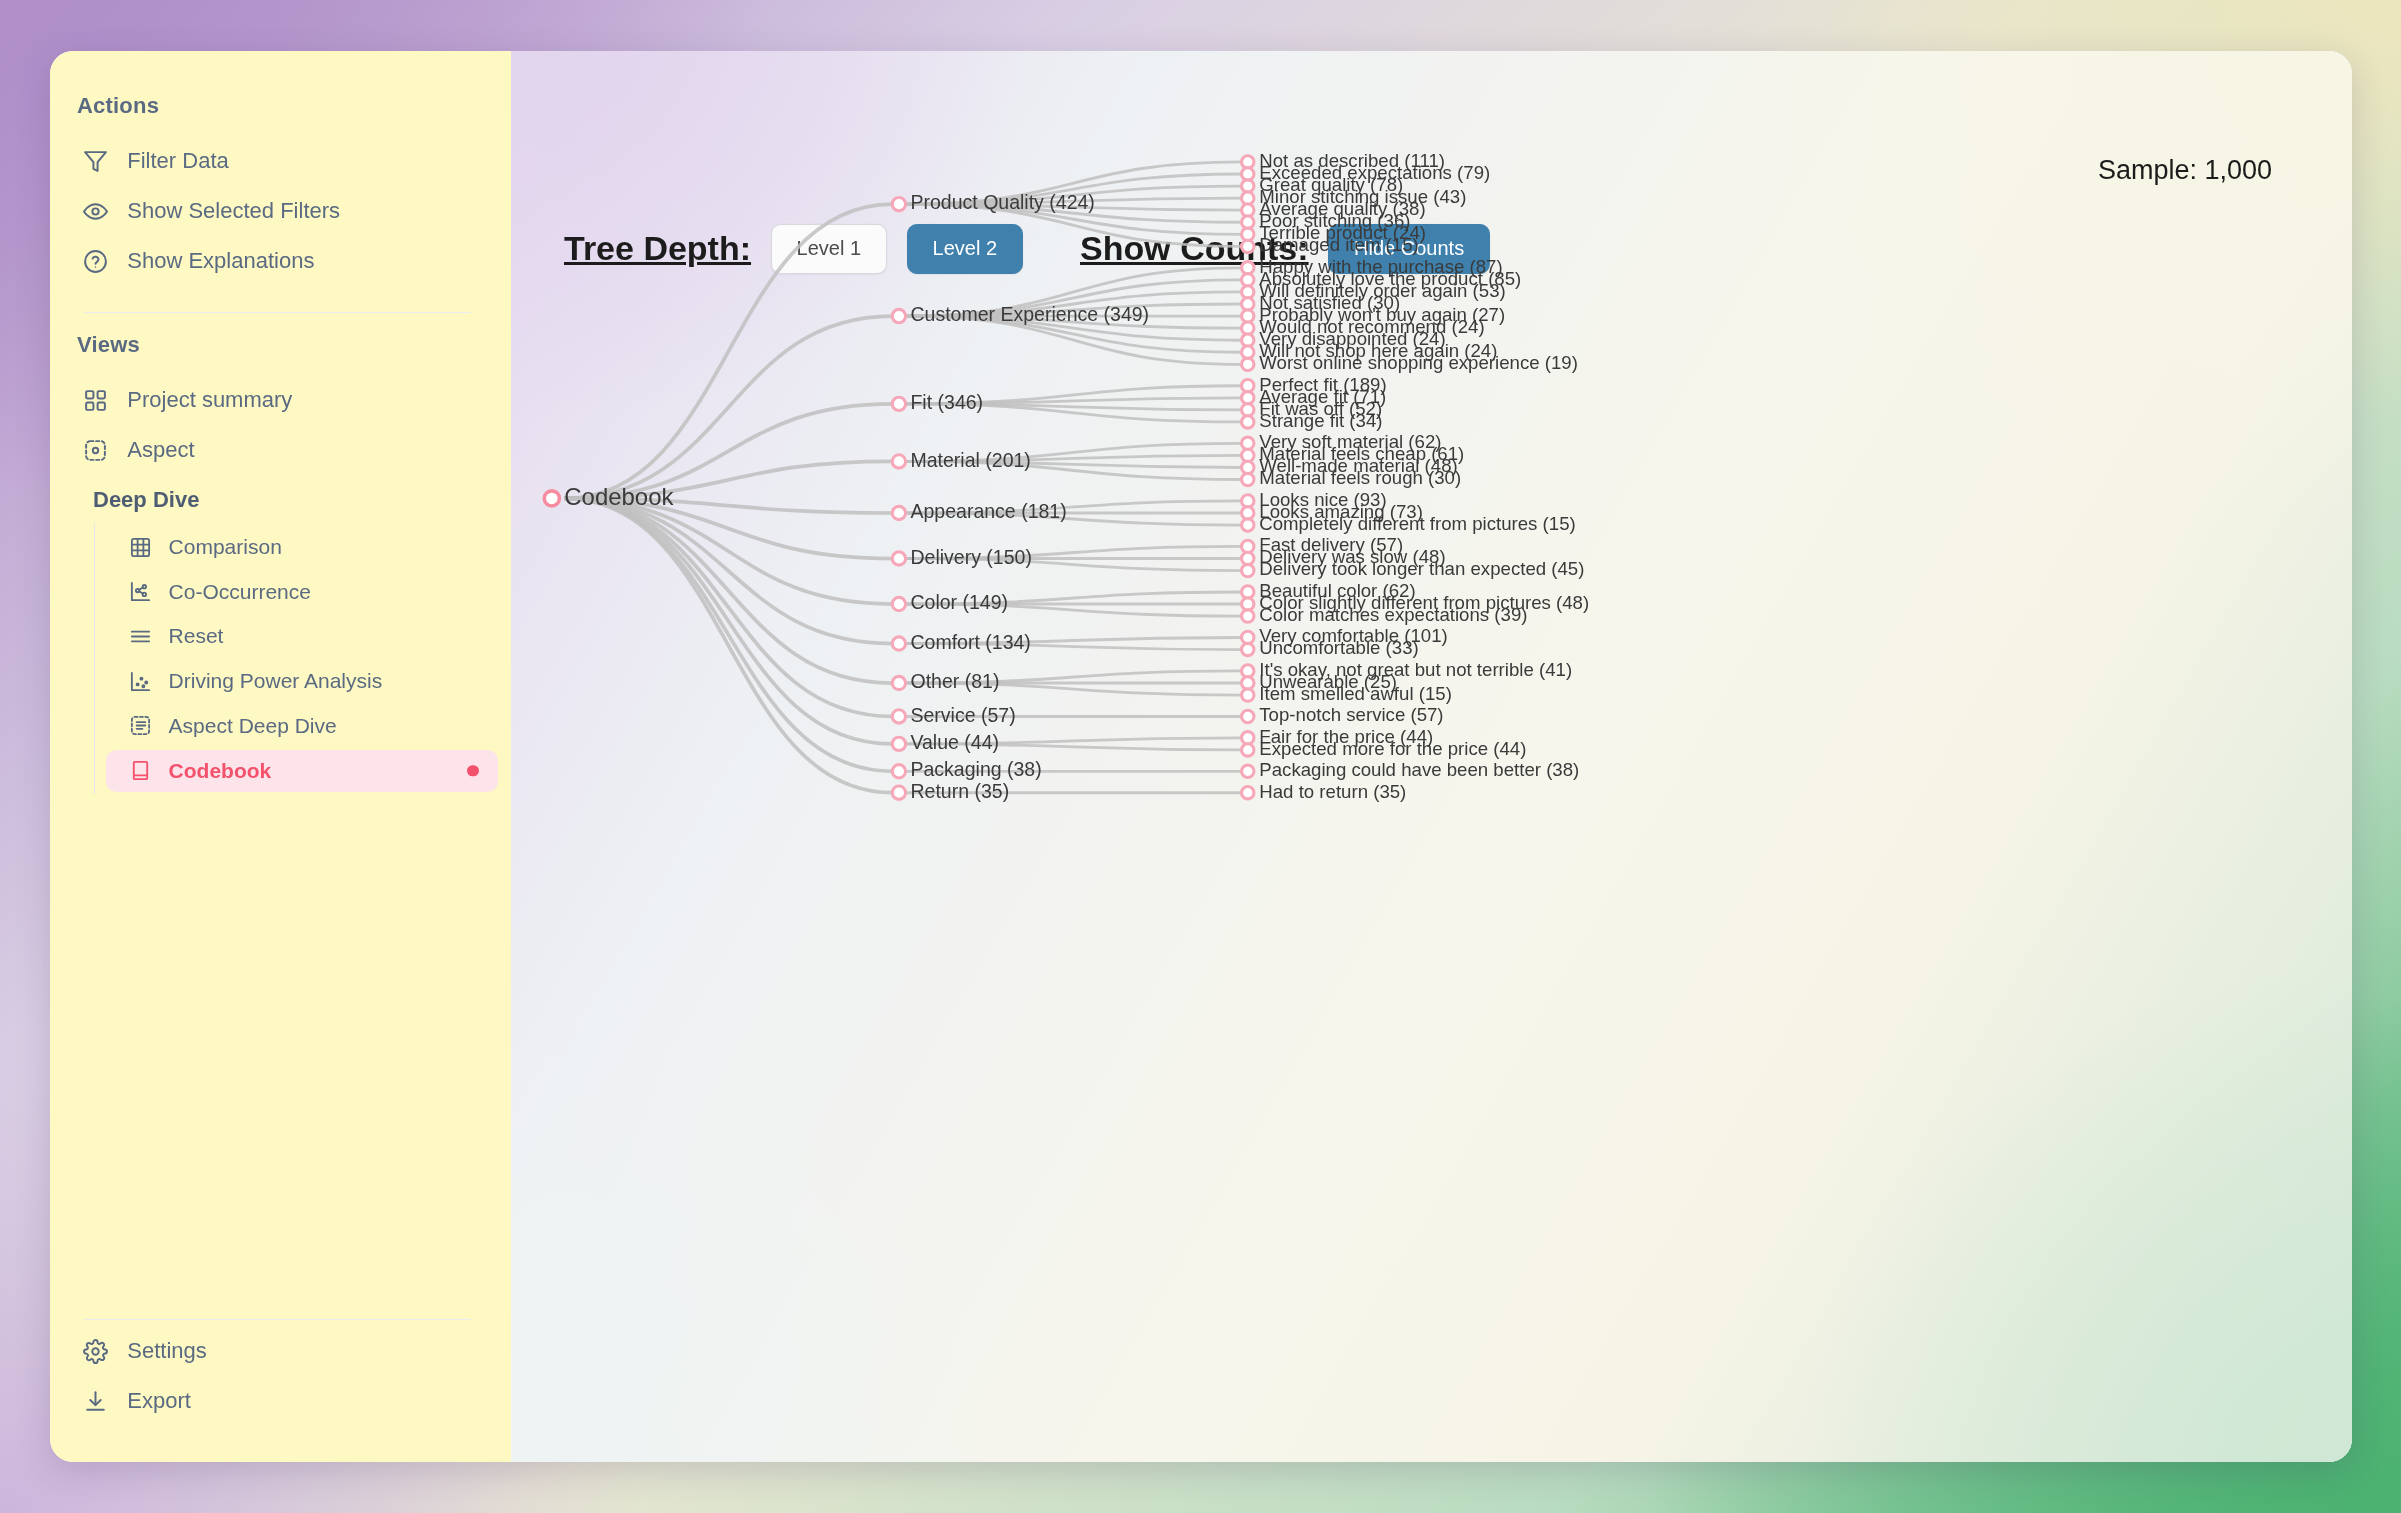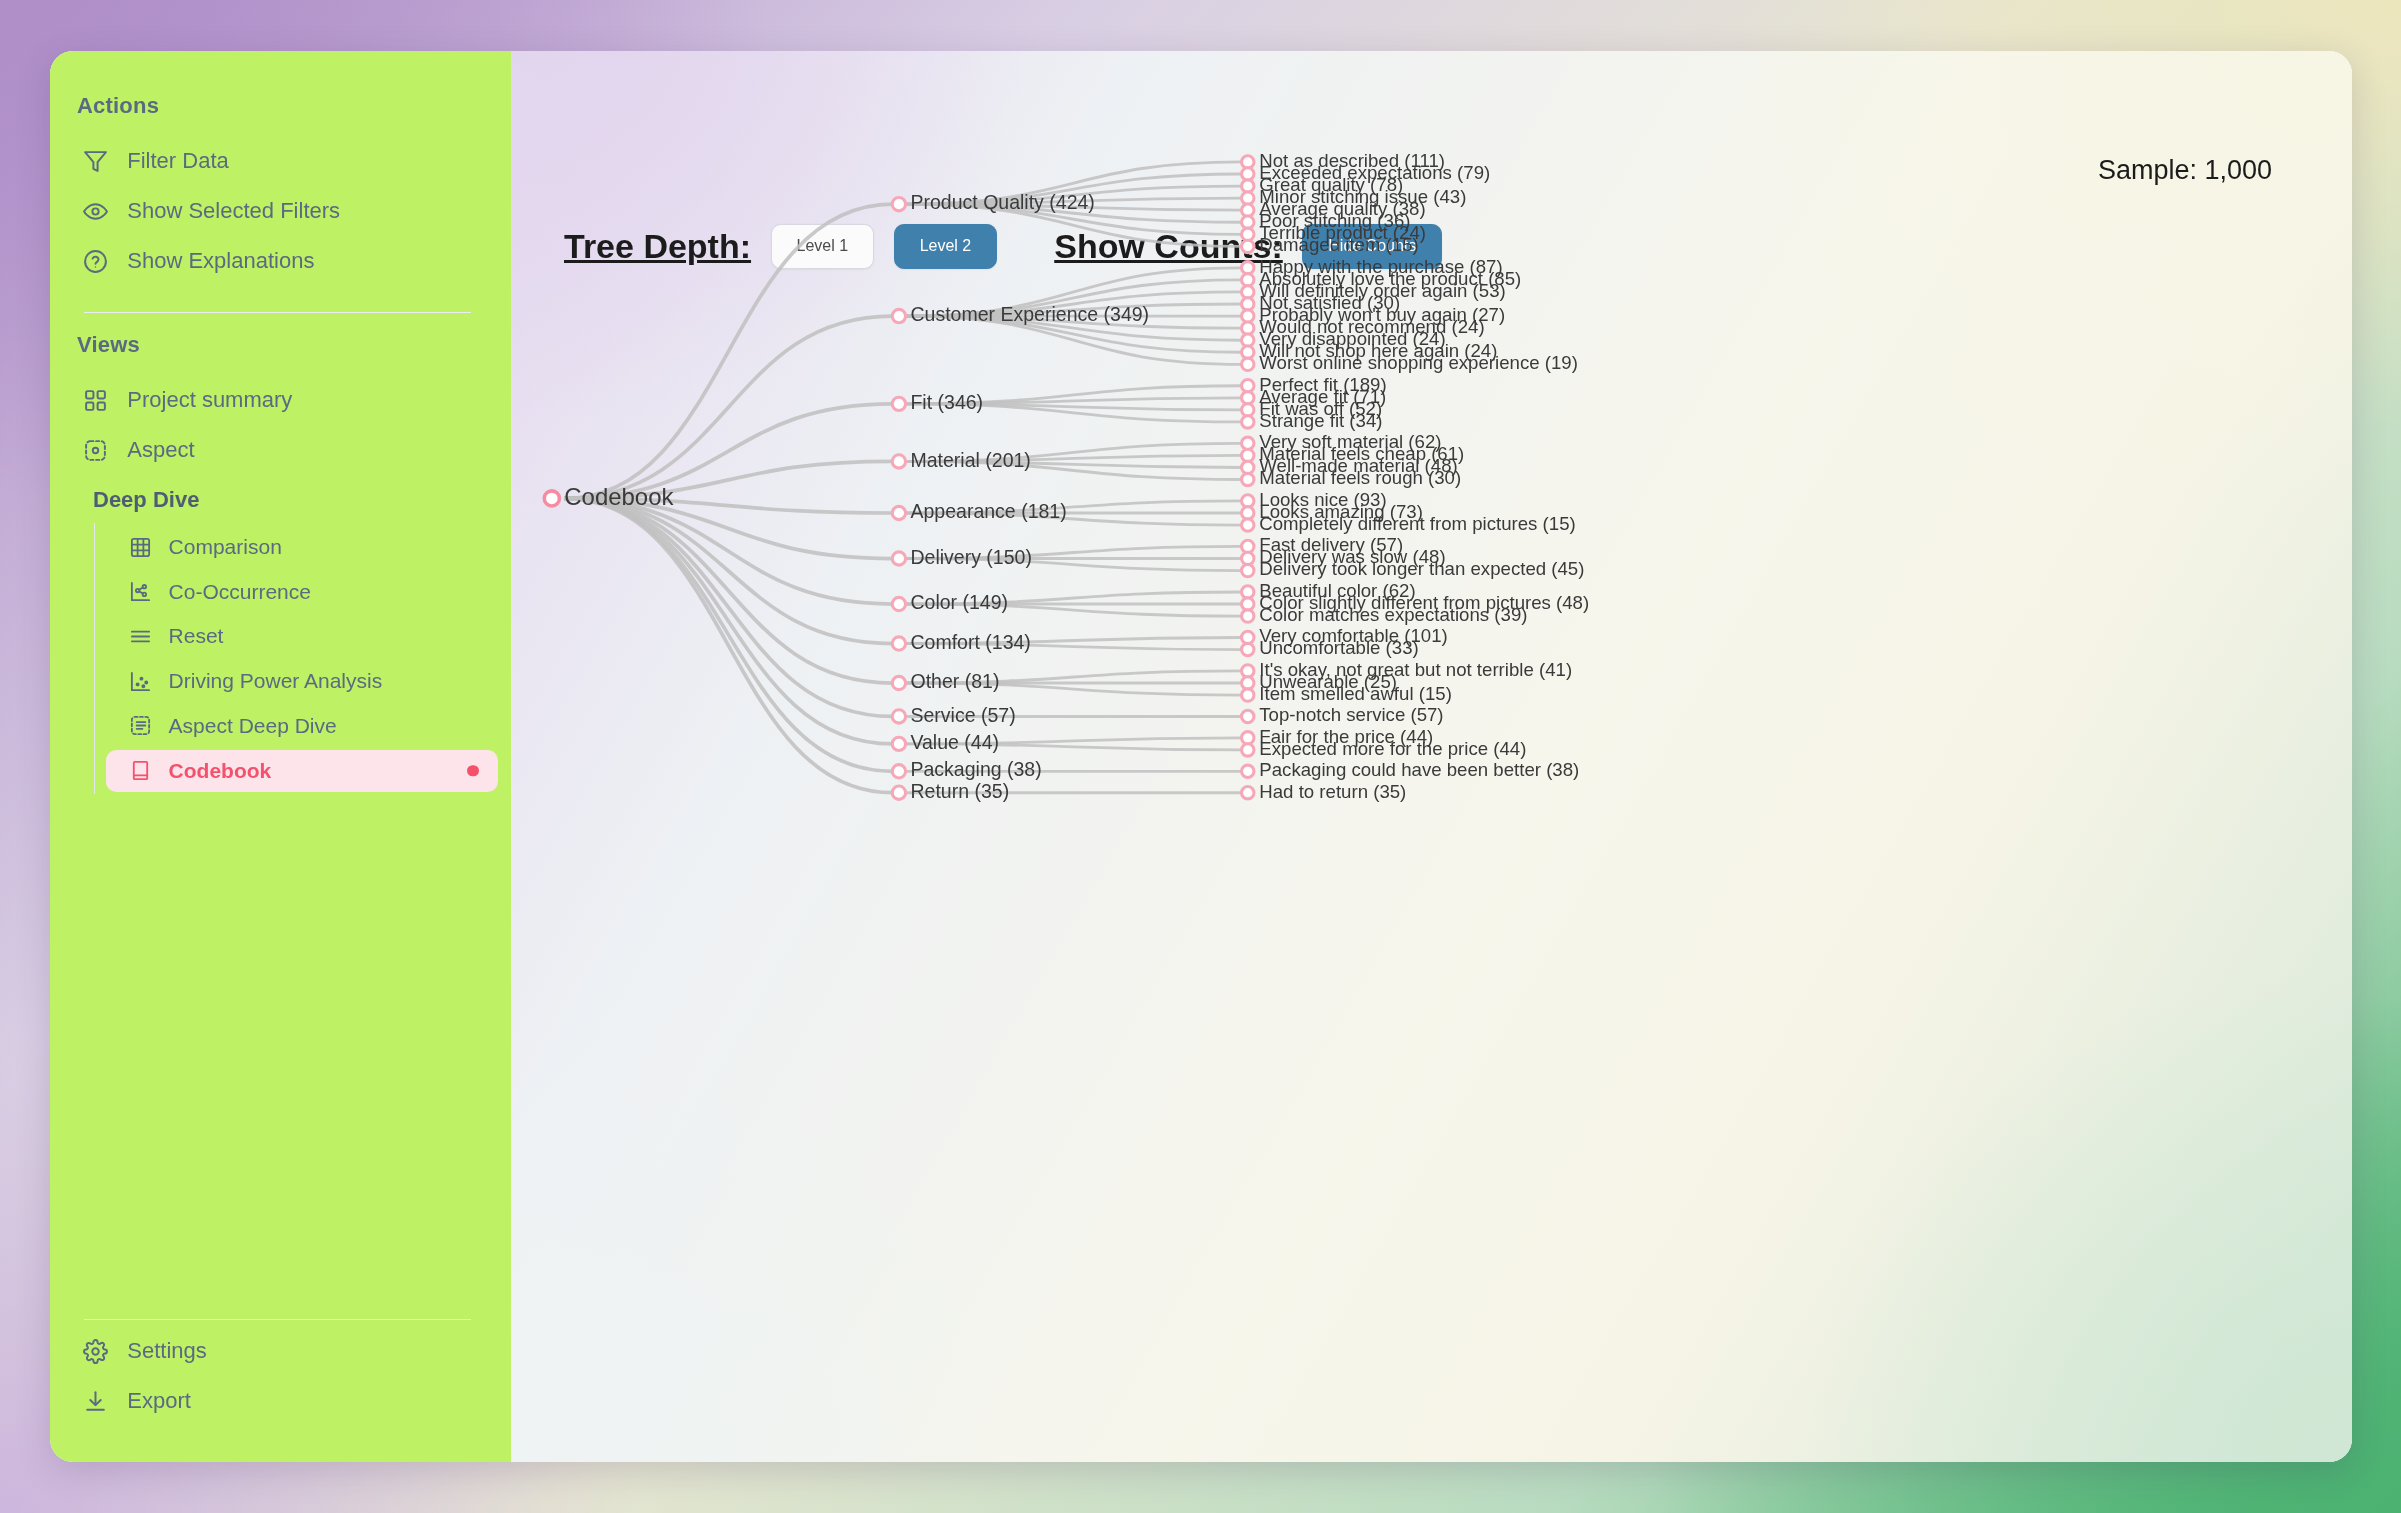--- a/index.html
+++ b/index.html
@@ -26,21 +26,21 @@
     overflow: hidden;
     display: flex;
     box-shadow: 0 9px 35px rgba(60,40,90,.18);
     background: #fff;
   }
 
   
   .sidebar {
     width: 461px;
     flex: 0 0 461px;
-    background: #bef264;
+    background: #fef9c3;
     padding: 30px 6px 0 0;
     position: relative;
     z-index: 3;
     display: flex;
     flex-direction: column;
   }
   .sb-section { padding: 0 34px; }
   .sb-title {
     font-size: 22px; font-weight: bold; color: #5a6a82;
     letter-spacing: 0.2px;
@@ -110,21 +110,21 @@
   .sample-label {
     position: absolute; right: 80px; top: 104px;
     font-size: 27px; color: #1b1b1b;
   }
   .toolbar {
     position: absolute; left: 53px; top: 173px;
     display: flex; align-items: center; gap: 19.5px;
   }
   .tb-label { font-size: 34px; font-weight: bold; color: #1c1c1c; text-decoration: underline; }
   .tb-btn {
-    font-size: 16px;
+    font-size: 20px;
     padding: 12.4px 25px;
     border-radius: 9.8px;
     border: 0.9px solid #d7d9de;
     background: #fbfbfb;
     color: #4b4b4b;
     cursor: pointer;
     font-family: "Liberation Sans", sans-serif;
     box-shadow: 0 0.9px 1.8px rgba(0,0,0,.05);
   }
   .tb-btn.primary {

